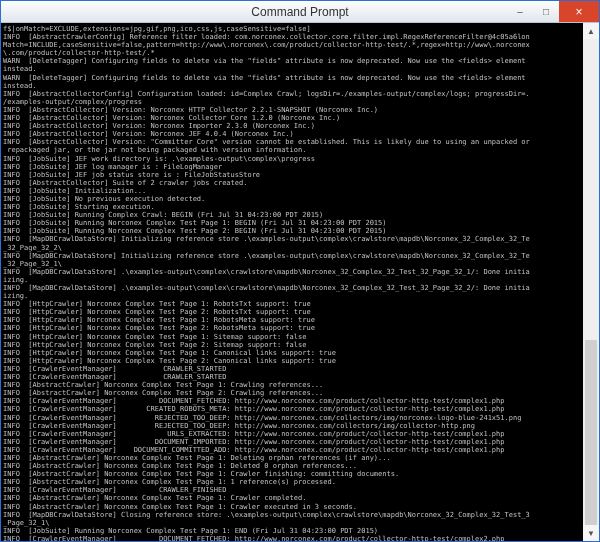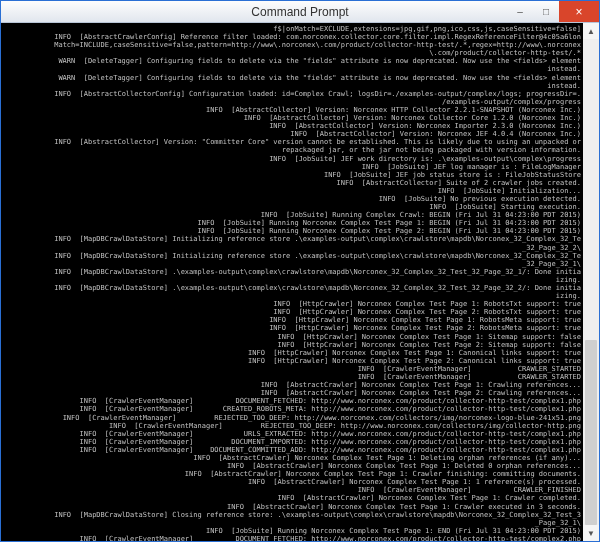--- a/index.html
+++ b/index.html
@@ -39,21 +39,21 @@
   .scrollbar .sb-thumb {
     position: absolute; left: 2px; right: 2px; top: 62%; height: 38%;
     background: #cfcfcf; border-radius: 1px;
   }
   .console {
     position: absolute; left: 0; right: 16px; top: 0; bottom: 0;
     padding: 2px 2px 2px 2px;
     color: #c0c0c0;
     font-family: Consolas, "Lucida Console", monospace;
     font-size: 7px; line-height: 8.1px;
-    white-space: pre; overflow: hidden; text-align: right;
+    white-space: pre; overflow: hidden;
   }
   .ln { display: block; }
 </style>
 </head>
 <body>
 
 <div class="window">
   <div class="titlebar">
     <span class="title">Command Prompt</span>
     <div class="win-controls">

